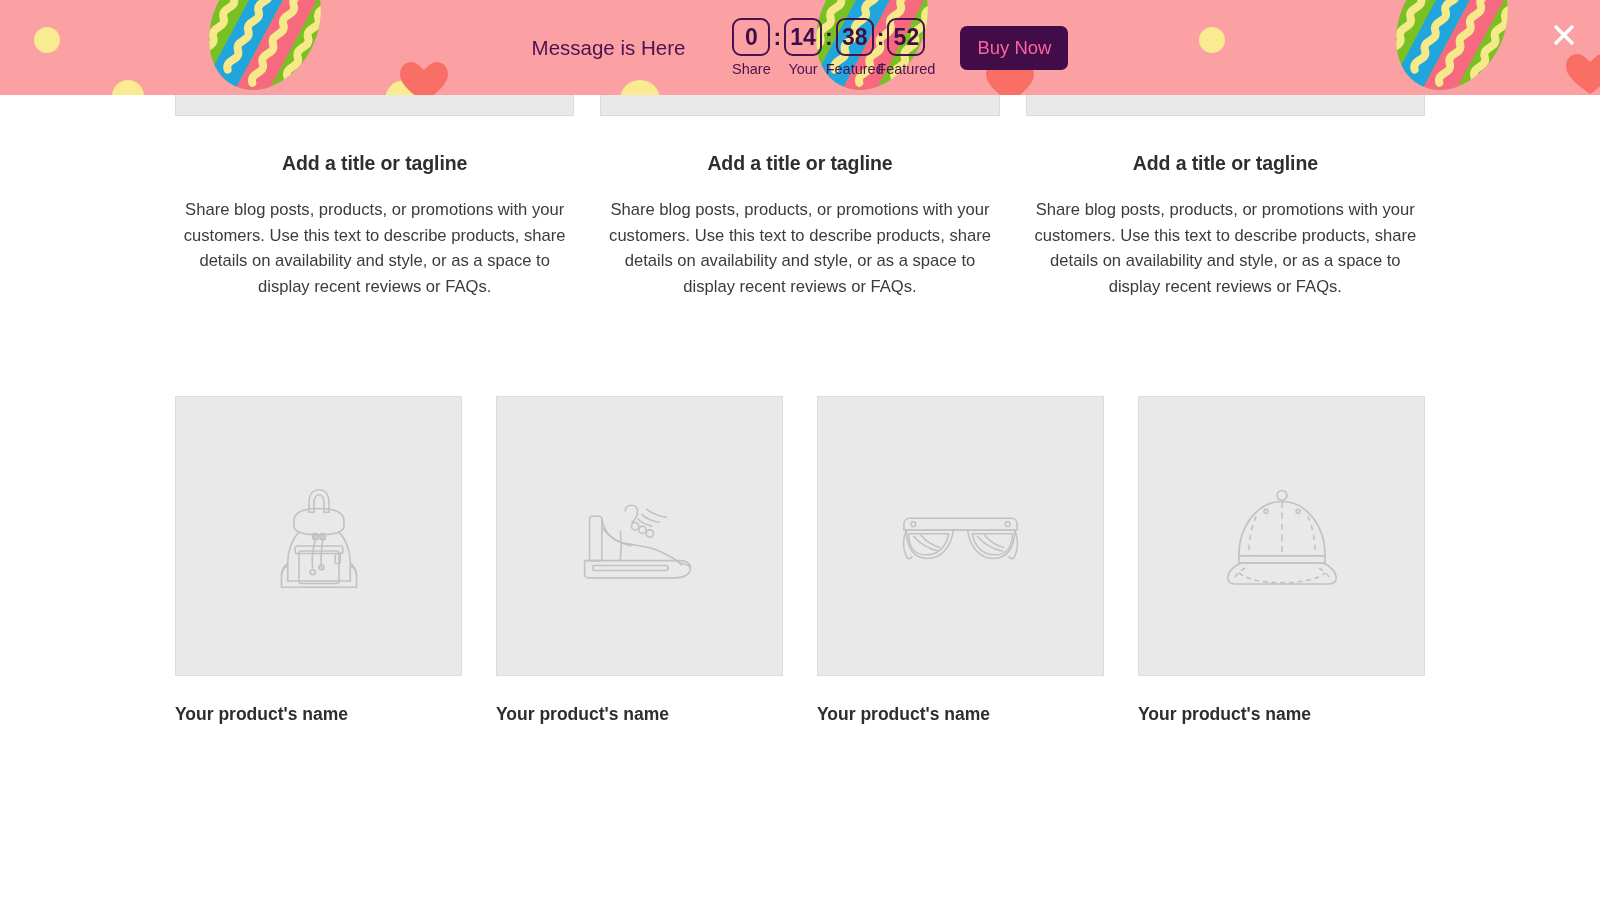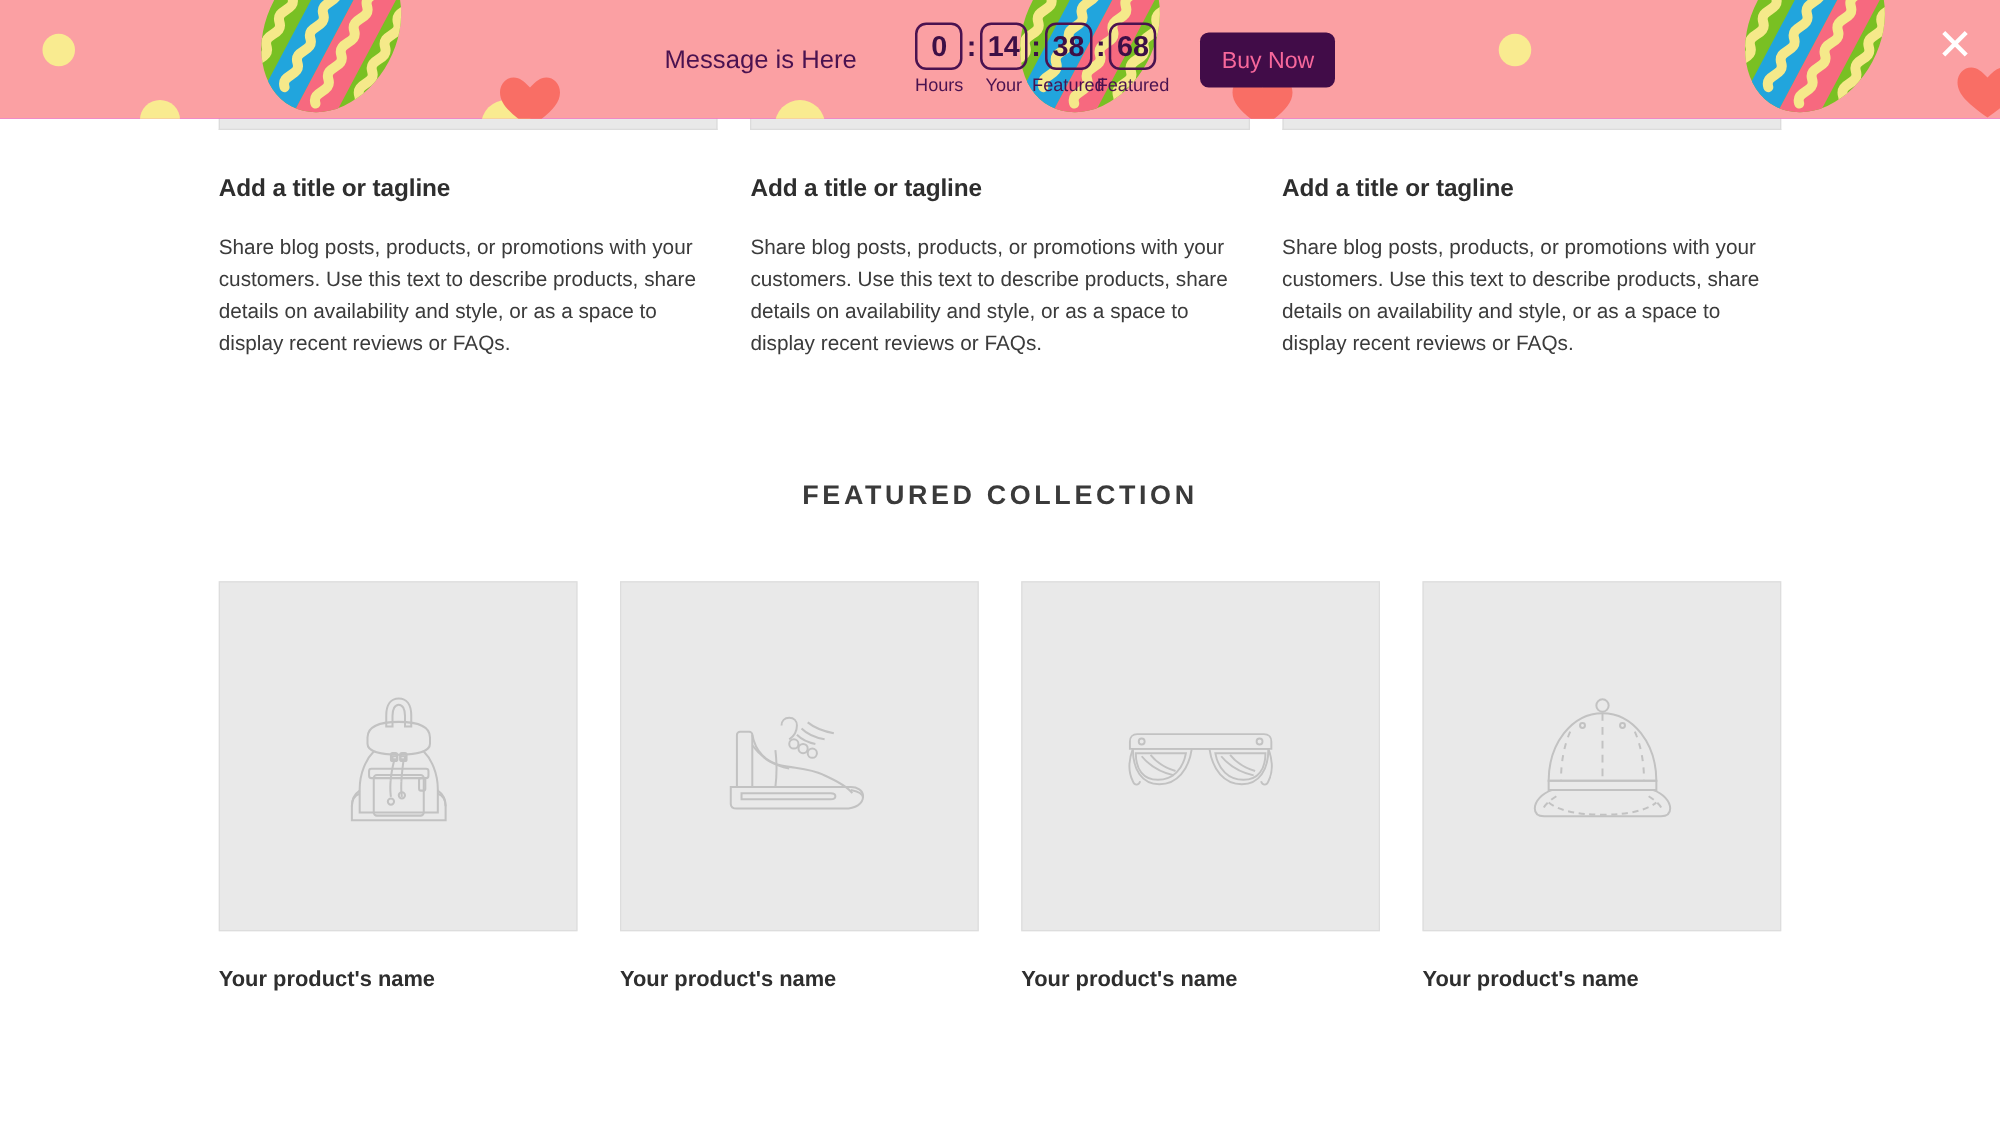--- a/index.html
+++ b/index.html
@@ -25,21 +25,22 @@
   .content-wrap {
     width: 1250px;
     margin: 0 auto;
     padding-top: 0;
   }
 
   
   .cols {
     display: flex;
     gap: 26px;
-    padding-top: 0;
+    padding-top: 12px;
+    text-align: center;
   }
   .col { flex: 1 1 0; min-width: 0; }
 
   .col-media {
     width: 100%;
     height: 104px;                 
     background: #e9e9e9;
     border: 1px solid #dcdcdc;
     border-top: none;
     margin-bottom: 36px;
@@ -219,21 +220,20 @@
 
       <div class="col">
         <div class="col-media"></div>
         <div class="col-title">Add a title or tagline</div>
         <div class="col-body">Share blog posts, products, or promotions with your customers. Use this text to describe products, share details on availability and style, or as a space to display recent reviews or FAQs.</div>
       </div>
 
     </div>
 
     <div class="featured">
-      <h2 class="featured-heading">Featured collection</h2>
 
       <div class="product-grid">
 
         <div class="product-card">
           <div class="product-media">
             <svg width="150" height="150" viewBox="0 0 120 120" fill="none" stroke="#c2c2c2" stroke-width="1.3">
               <path d="M52 34c0-7 3-11 8-11s8 4 8 11v7h-4v-7c0-4-1.5-7-4-7s-4 3-4 7v7h-4z"></path>
               <path d="M40 48c0-6 6-10 20-10s20 4 20 10v4c0 5-9 7-20 7s-20-2-20-7z"></path>
               <path d="M44 57c-5 5-9 14-9 24v15h50V81c0-10-4-19-9-24"></path>
               <path d="M35 84c-3 1-5 4-5 8v9h60v-9c0-4-2-7-5-8"></path>
@@ -359,41 +359,41 @@
   </svg>
 
   <div class="banner-inner">
 
     <div class="banner-message">Message is Here</div>
 
     <div class="timer">
 
       <div class="timer-unit">
         <div class="timer-box">0</div>
-        <div class="timer-label">Hours</div>
+        <div class="timer-label">Share</div>
       </div>
 
       <div class="timer-sep">:</div>
 
       <div class="timer-unit">
         <div class="timer-box">14</div>
         <div class="timer-label">Your</div>
       </div>
 
       <div class="timer-sep">:</div>
 
       <div class="timer-unit">
         <div class="timer-box">38</div>
         <div class="timer-label">Featured</div>
       </div>
 
       <div class="timer-sep">:</div>
 
       <div class="timer-unit">
-        <div class="timer-box">68</div>
+        <div class="timer-box">52</div>
         <div class="timer-label">Featured</div>
       </div>
 
     </div>
 
     <button class="buy-button">Buy Now</button>
   </div>
 
   <div class="banner-close">
     <svg width="26" height="26" viewBox="0 0 26 26">

